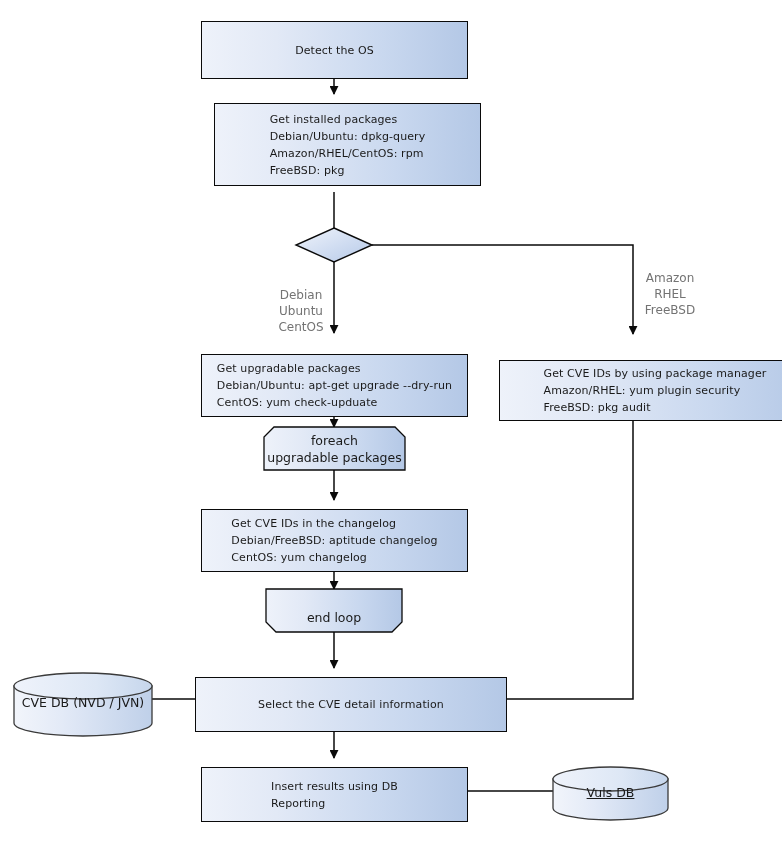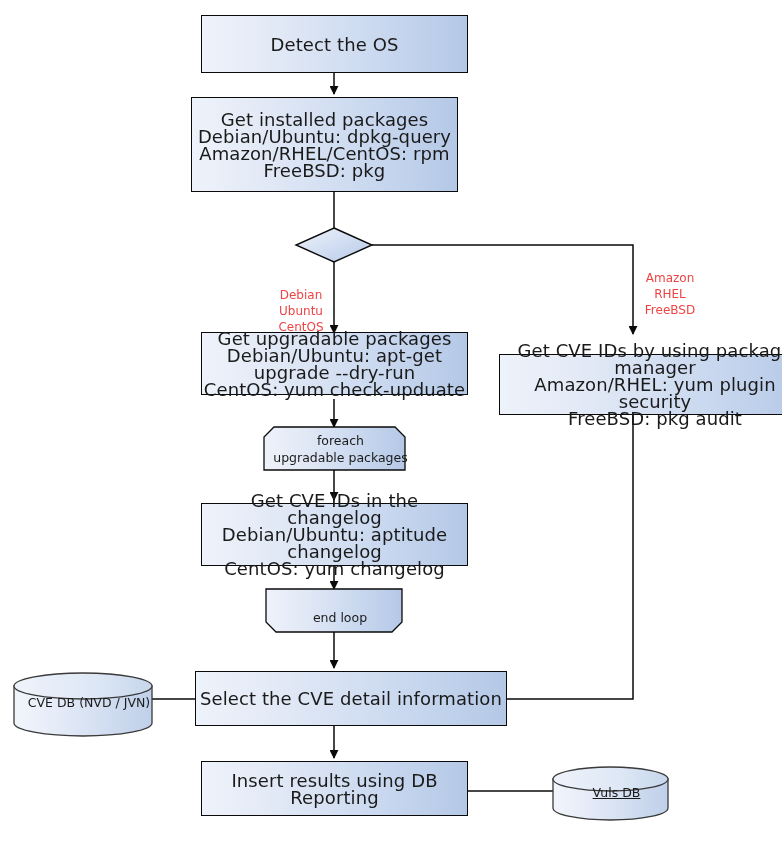--- a/index.html
+++ b/index.html
@@ -19,51 +19,51 @@
     left: 0; top: 0;
     width: 782px;
     height: 843px;
   }
   .node {
     position: absolute;
     box-sizing: border-box;
     display: flex;
     align-items: center;
     justify-content: center;
-    text-align: center;
+    text-align: left;
     color: #1a1a1a;
-    font-size: 18px;
+    font-size: 11px;
     line-height: 17px;
     white-space: pre-line;
     letter-spacing: 0.1px;
+    margin-top: 6px;
   }
   .process {
     border: 1.3px solid #0a0a0a;
     background: linear-gradient(to right, #eef2fa 0%, #e2e9f6 28%, #c9d8ef 68%, #b4c8e6 100%);
   }
   .edge-label {
     position: absolute;
     font-size: 12px;
     line-height: 16px;
-    color: #ef4444;
+    color: #737373;
     text-align: center;
     white-space: pre-line;
   }
   .shape-text {
     position: absolute;
     display: flex;
     align-items: center;
     justify-content: center;
     text-align: center;
     font-size: 12.5px;
     line-height: 17px;
     color: #1a1a1a;
     white-space: pre-line;
     pointer-events: none;
-    margin-left: 6px;
   }
 </style>
 </head>
 <body>
 
 <svg id="canvas" viewBox="0 0 782 843" width="782" height="843">
   <defs>
     <marker id="arrow" viewBox="0 0 10 10" refX="9" refY="5" markerWidth="6" markerHeight="6" orient="auto-start-reverse">
       <path d="M 0 0 L 10 5 L 0 10 z" fill="#0a0a0a"></path>
     </marker>
@@ -131,47 +131,47 @@
   <g>
     <path d="M 553 779 L 553 808 A 57.5 12 0 0 0 668 808 L 668 779 Z" fill="url(#cylgrad)" stroke="#3a3a3a" stroke-width="1.3"></path>
     <ellipse cx="610.5" cy="779" rx="57.5" ry="12" fill="url(#cyltop)" stroke="#3a3a3a" stroke-width="1.3"></ellipse>
   </g>
 </svg>
 
 <div class="node process" style="left:201px; top:15px; width:267px; height:58px;">
   <span>Detect the OS</span>
 </div>
 
-<div class="node process" style="left:191px; top:97px; width:267px; height:95px;">
+<div class="node process" style="left:214px; top:97px; width:267px; height:83px;">
   <span>Get installed packages
 Debian/Ubuntu: dpkg-query
 Amazon/RHEL/CentOS: rpm
 FreeBSD: pkg</span>
 </div>
 
-<div class="node process" style="left:201px; top:332px; width:267px; height:63px;">
+<div class="node process" style="left:201px; top:348px; width:267px; height:63px;">
   <span>Get upgradable packages
 Debian/Ubuntu: apt-get upgrade --dry-run
 CentOS: yum check-upduate</span>
 </div>
 
 <div class="node process" style="left:499px; top:354px; width:312px; height:61px;">
   <span>Get CVE IDs by using package manager
 Amazon/RHEL: yum plugin security
 FreeBSD: pkg audit</span>
 </div>
 
 <div class="shape-text" style="left:264px; top:427px; width:141px; height:43px;">
   <span>foreach
 upgradable  packages</span>
 </div>
 
 <div class="node process" style="left:201px; top:503px; width:267px; height:63px;">
   <span>Get CVE IDs in the changelog
-Debian/Ubuntu: aptitude changelog
+Debian/FreeBSD: aptitude changelog
 CentOS: yum changelog</span>
 </div>
 
 <div class="shape-text" style="left:266px; top:589px; width:136px; height:57px;">
   <span>end loop</span>
 </div>
 
 <div class="node process" style="left:195px; top:671px; width:312px; height:55px;">
   <span>Select the CVE detail information</span>
 </div>

